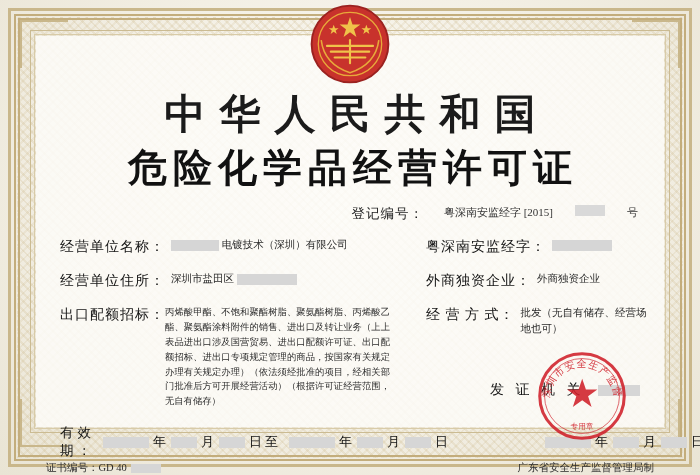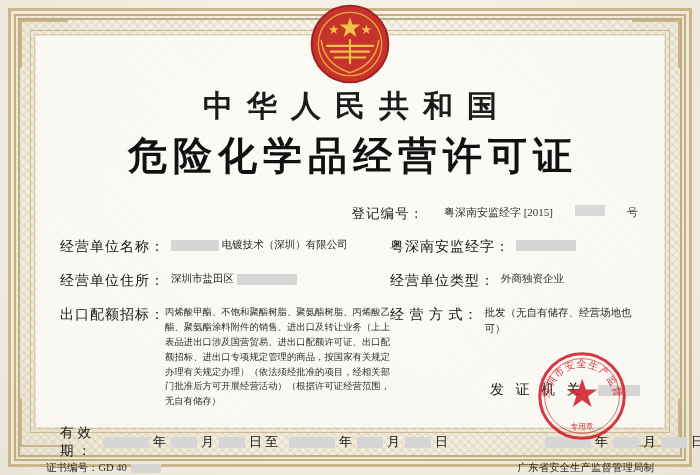--- a/index.html
+++ b/index.html
@@ -60,23 +60,23 @@
     width:96px;height:96px;
     z-index:6;
   }
   .emblem svg{display:block;}
 
   
   .title-zone{
     position:absolute;left:0;right:0;top:92px;text-align:center;z-index:5;
   }
   .title-country{
-    font-family:Liberation Mono, monospace;
+    font-family:Liberation Serif, serif;
     font-weight:bold;
-    font-size:30px;
+    font-size:41px;
     letter-spacing:14px;
     color:#1b1b1b;
     text-indent:14px;
     line-height:1.1;
   }
   .title-main{
     margin-top:10px;
     font-family:"Liberation Serif", serif;
     font-weight:bold;
     font-size:39px;
@@ -99,20 +99,21 @@
     background:#d9d9d9;margin:0 2px;vertical-align:middle;
   }
 
   
   .fields{
     position:absolute;left:60px;right:48px;top:237px;z-index:5;
   }
   .row{
     display:flex;
     margin-bottom:15px;
+    gap:36px;
   }
   .col{
     display:flex;
     align-items:flex-start;
   }
   .col.left{width:330px;}
   .col.right{flex:1;}
   .lab{
     font-size:14px;color:#141414;letter-spacing:1px;
     white-space:nowrap;
@@ -257,21 +258,21 @@
 
     <div class="row">
       <div class="col left">
         <span class="lab">经营单位住所：</span>
         <span class="val">
           <span>深圳市盐田区</span>
           <span class="blk w60"></span>
         </span>
       </div>
       <div class="col right">
-        <span class="lab">经营单位类型：</span>
+        <span class="lab">外商独资企业：</span>
         <span class="val">外商独资企业</span>
       </div>
     </div>
 
     <div class="row">
       <div class="col left">
         <span class="lab">出口配额招标：</span>
         <span class="scope-text">丙烯酸甲酯、不饱和聚酯树脂、聚氨酯树脂、丙烯酸乙酯、聚氨酯涂料附件的销售、进出口及转让业务（上上表品进出口涉及国营贸易、进出口配额许可证、出口配额招标、进出口专项规定管理的商品，按国家有关规定办理有关规定办理）（依法须经批准的项目，经相关部门批准后方可开展经营活动）（根据许可证经营范围，无自有储存）</span>
       </div>
       <div class="col right">

